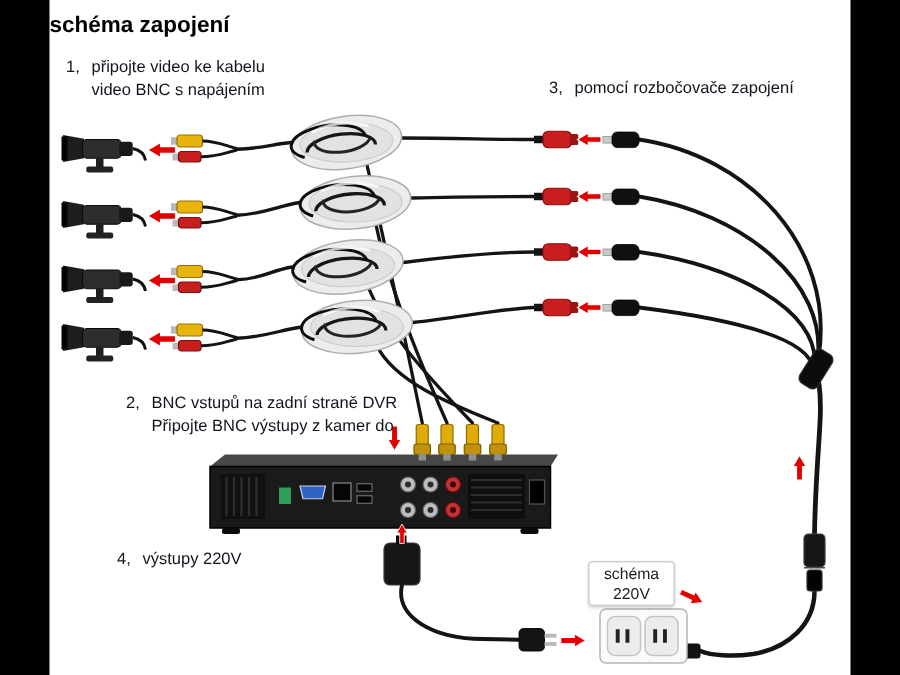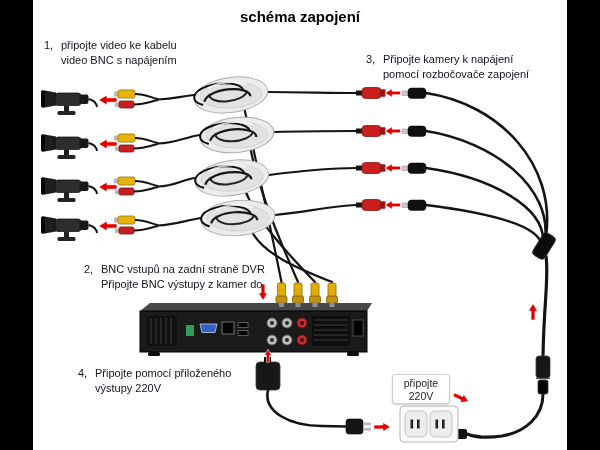--- a/index.html
+++ b/index.html
@@ -12,21 +12,21 @@
   }
   .canvas {
     position:absolute; left:33px; top:0; width:534px; height:450px;
     background:#fff; z-index:1;
   }
   svg.diagram {
     position:absolute; left:0; top:0; width:600px; height:450px; z-index:2;
   }
   .title {
     position:absolute; z-index:3; left:33px; top:8px; width:534px;
-    text-align:center; font-size:15px; font-weight:bold; color:#000;
+    font-size:15px; font-weight:bold; color:#000;
   }
   .step {
     position:absolute; z-index:3;
     display:grid; grid-template-columns:15px 1fr; column-gap:2px;
     font-size:11px; line-height:1.32; color:#13131d;
   }
   .step .num { font-size:11px; }
   .step1 { left:44px;  top:38px;  width:176px; }
   .step2 { left:84px;  top:262px; width:196px; }
   .step3 { left:366px; top:52px;  width:182px; }
@@ -58,35 +58,33 @@
   <span class="num">2,</span>
   <span>
     <div>BNC vstupů na zadní straně DVR</div>
     <div>Připojte BNC výstupy z kamer do</div>
   </span>
 </div>
 
 <div class="step step3">
   <span class="num">3,</span>
   <span>
-    <div>Připojte kamery k napájení</div>
     <div>pomocí rozbočovače zapojení</div>
   </span>
 </div>
 
 <div class="step step4">
   <span class="num">4,</span>
   <span>
-    <div>Připojte pomocí přiloženého</div>
     <div>výstupy 220V</div>
   </span>
 </div>
 
 <div class="outlet-label">
-  <div>připojte</div>
+  <div>schéma</div>
   <div>220V</div>
 </div>
 
 <svg class="diagram" viewBox="0 0 600 450">
   <defs>
     <g id="arr">
       <path d="M-9,-2.2 L1,-2.2 L1,-5 L9.5,0 L1,5 L1,2.2 L-9,2.2 Z" fill="#e00000" stroke="#ffffff" stroke-width="0.8"></path>
     </g>
     <g id="cam">
       <path d="M2,0 L16,2.5 L16,15.5 L2,18 Z" fill="#1e1e1e"></path>

